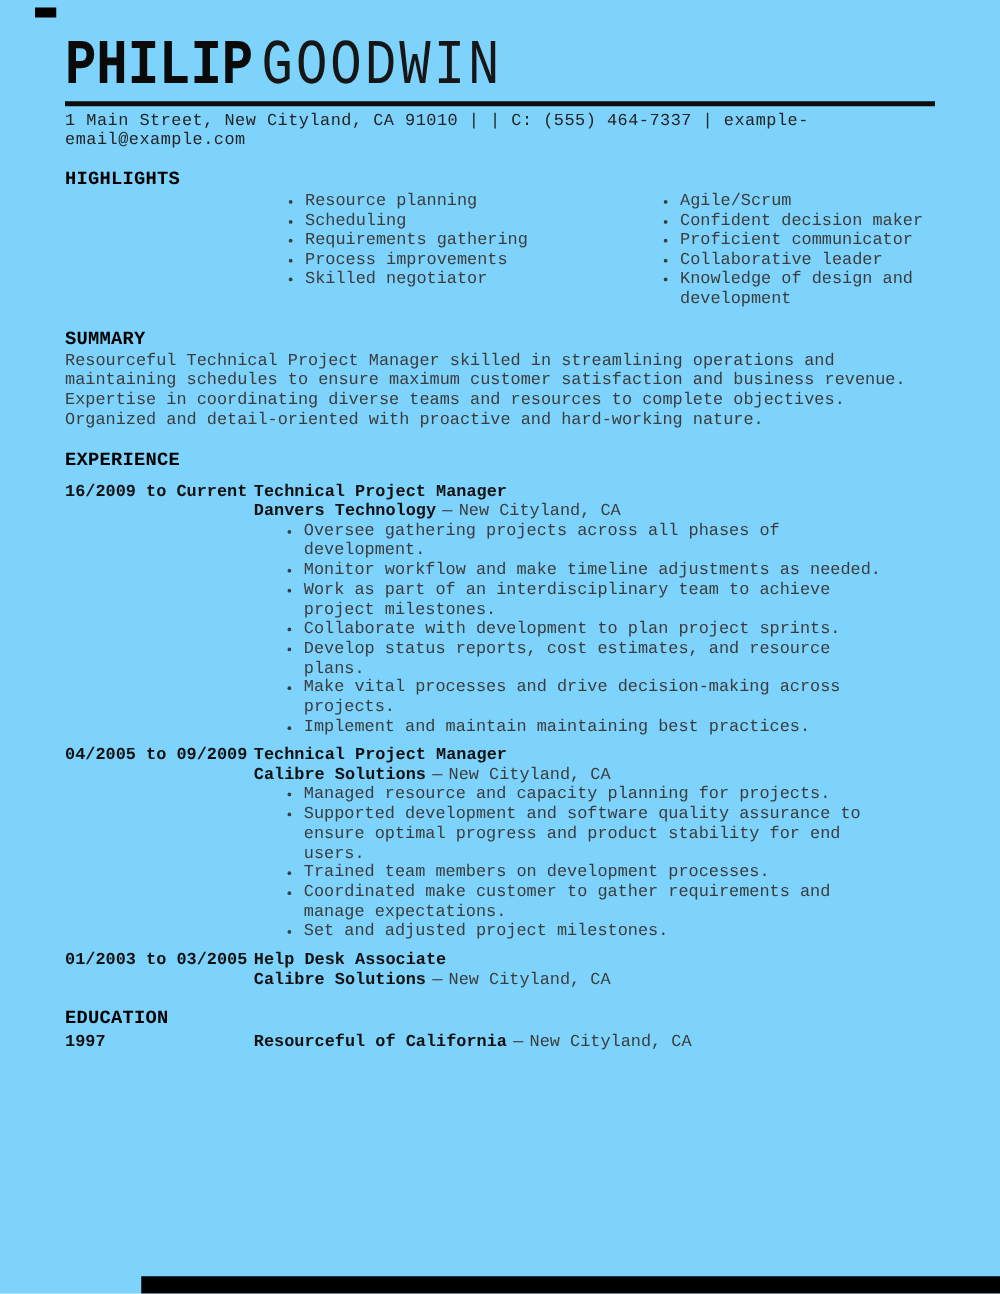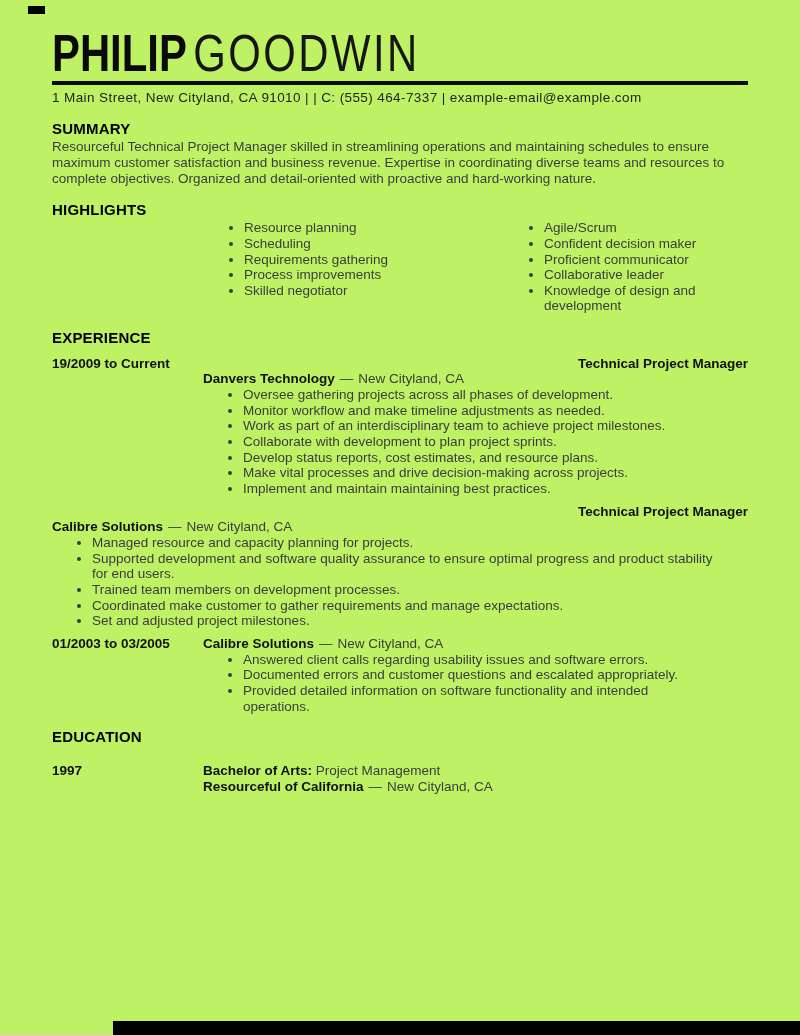--- a/index.html
+++ b/index.html
@@ -1,76 +1,71 @@
 <!DOCTYPE html>
 <html><head>
 <meta charset="utf-8">
 <style>
   html,body { margin:0; padding:0; background:#ffffff; }
   .page {
     position:relative; width:800px; height:1035px; box-sizing:border-box;
-    padding:30px 52px 0 52px; background:#bef264; overflow:hidden;
-    font-family:Liberation Sans, sans-serif; color:#3c3c3c;
+    padding:30px 52px 0 52px; background:#7dd3fc; overflow:hidden;
+    font-family:Liberation Mono, monospace; color:#3c3c3c;
   }
   
   .name {
     margin:0; white-space:nowrap; font-size:51px; line-height:48px;
     color:#0a0a0a; transform:scaleX(0.82); transform-origin:left center;
   }
   .name-first { font-weight:800; letter-spacing:0px; }
   .name-last  { font-weight:400; letter-spacing:3px; margin-left:8px; color:#161616; }
   .rule { height:4px; background:#0d0d0d; margin-top:3px; }
   .contact { margin-top:5px; font-size:13.5px; letter-spacing:0.4px; color:#232323; }
   
   h2 {
     margin:15px 0 2px 0; font-size:15px; font-weight:800;
     letter-spacing:0.2px; color:#000;
   }
   h2.exp { margin-bottom:10px; }
-  h2.edu { margin-top:14px; margin-bottom:18px; }
+  h2.edu { margin-top:14px; margin-bottom:4px; }
   
   .summary-text { margin:0; font-size:13.5px; line-height:15.8px; color:#3c3c3c; max-width:700px; }
   
   .hl-cols { display:flex; margin-left:164px; margin-top:2px; }
   ul { margin:0; list-style:disc outside; }
   .hl-list { padding-left:28px; font-size:13.5px; line-height:15.6px; color:#3c3c3c; }
   .hl-list.c1 { width:255px; flex:none; }
   .hl-list.c2 { width:195px; flex:none; margin-left:17px; }
   
   .exp-row { display:flex; margin-bottom:7px; }
   .dates {
     flex:none; width:151px; font-size:13.5px; font-weight:700;
     color:#111; line-height:15.5px;
   }
   .job-body { flex:1; font-size:13.5px; line-height:15.5px; color:#3c3c3c; }
-  .b { font-weight:700; color:#111;text-align:right; }
+  .b { font-weight:700; color:#111; }
   .dash { margin:0 5px; color:#3c3c3c; }
   .bullets { padding-left:40px; margin-right:33px; line-height:15.7px; color:#3c3c3c; }
   .bullets li { margin:0; }
   
   .corner-mark { position:absolute; left:28px; top:6px; width:17px; height:8px; background:#000; }
   .footer-bar { position:absolute; left:113px; right:0; bottom:0; height:14px; background:#000; }
 </style>
 </head>
 <body>
 
 <div class="page">
 
   <div class="corner-mark"></div>
 
   <header>
     <h1 class="name"><span class="name-first">PHILIP</span><span class="name-last">GOODWIN</span></h1>
     <div class="rule"></div>
     <div class="contact">1 Main Street, New Cityland, CA 91010 | | C: (555) 464-7337 | example-email@example.com</div>
   </header>
-
-  <section>
-    <h2>SUMMARY</h2>
-    <p class="summary-text">Resourceful Technical Project Manager skilled in streamlining operations and maintaining schedules to ensure maximum customer satisfaction and business revenue. Expertise in coordinating diverse teams and resources to complete objectives. Organized and detail-oriented with proactive and hard-working nature.</p>
-  </section>
 
   <section>
     <h2>HIGHLIGHTS</h2>
     <div class="hl-cols">
       <ul class="hl-list c1" id="hl-col1">
           <li>Resource planning</li>
           <li>Scheduling</li>
           <li>Requirements gathering</li>
           <li>Process improvements</li>
           <li>Skilled negotiator</li>
@@ -79,72 +74,73 @@
           <li>Agile/Scrum</li>
           <li>Confident decision maker</li>
           <li>Proficient communicator</li>
           <li>Collaborative leader</li>
           <li>Knowledge of design and development</li>
         </ul>
     </div>
   </section>
 
   <section>
+    <h2>SUMMARY</h2>
+    <p class="summary-text">Resourceful Technical Project Manager skilled in streamlining operations and maintaining schedules to ensure maximum customer satisfaction and business revenue. Expertise in coordinating diverse teams and resources to complete objectives. Organized and detail-oriented with proactive and hard-working nature.</p>
+  </section>
+
+  <section>
     <h2 class="exp">EXPERIENCE</h2>
     <div id="jobs">
   <div class="exp-row">
-    <div class="dates job-dates">19/2009 to Current</div>
+    <div class="dates job-dates">16/2009 to Current</div>
     <div class="job-body">
       <div class="b job-title">Technical Project Manager</div>
       <div class="job-co"><span class="b job-company">Danvers Technology</span><span class="dash job-dash">—</span><span class="job-location">New Cityland, CA</span></div>
       <ul class="bullets job-bullets">
               <li>Oversee gathering projects across all phases of development.</li>
               <li>Monitor workflow and make timeline adjustments as needed.</li>
               <li>Work as part of an interdisciplinary team to achieve project milestones.</li>
               <li>Collaborate with development to plan project sprints.</li>
               <li>Develop status reports, cost estimates, and resource plans.</li>
               <li>Make vital processes and drive decision-making across projects.</li>
               <li>Implement and maintain maintaining best practices.</li>
             </ul>
     </div>
   </div>
 
   <div class="exp-row">
+    <div class="dates job-dates">04/2005 to 09/2009</div>
     <div class="job-body">
       <div class="b job-title">Technical Project Manager</div>
       <div class="job-co"><span class="b job-company">Calibre Solutions</span><span class="dash job-dash">—</span><span class="job-location">New Cityland, CA</span></div>
       <ul class="bullets job-bullets">
               <li>Managed resource and capacity planning for projects.</li>
               <li>Supported development and software quality assurance to ensure optimal progress and product stability for end users.</li>
               <li>Trained team members on development processes.</li>
               <li>Coordinated make customer to gather requirements and manage expectations.</li>
               <li>Set and adjusted project milestones.</li>
             </ul>
     </div>
   </div>
 
   <div class="exp-row">
     <div class="dates job-dates">01/2003 to 03/2005</div>
     <div class="job-body">
+      <div class="b job-title">Help Desk Associate</div>
       <div class="job-co"><span class="b job-company">Calibre Solutions</span><span class="dash job-dash">—</span><span class="job-location">New Cityland, CA</span></div>
-      <ul class="bullets job-bullets">
-              <li>Answered client calls regarding usability issues and software errors.</li>
-              <li>Documented errors and customer questions and escalated appropriately.</li>
-              <li>Provided detailed information on software functionality and intended operations.</li>
-            </ul>
     </div>
   </div>
 </div>
   </section>
 
   <section>
     <h2 class="edu">EDUCATION</h2>
     <div class="exp-row">
       <div class="dates">1997</div>
       <div class="job-body">
-        <div><span class="b">Bachelor of Arts:</span> <span>Project Management</span></div>
         <div><span class="b">Resourceful of California</span><span class="dash">—</span><span>New Cityland, CA</span></div>
       </div>
     </div>
   </section>
 
   <div class="footer-bar"></div>
 </div>
 
 </body></html>

